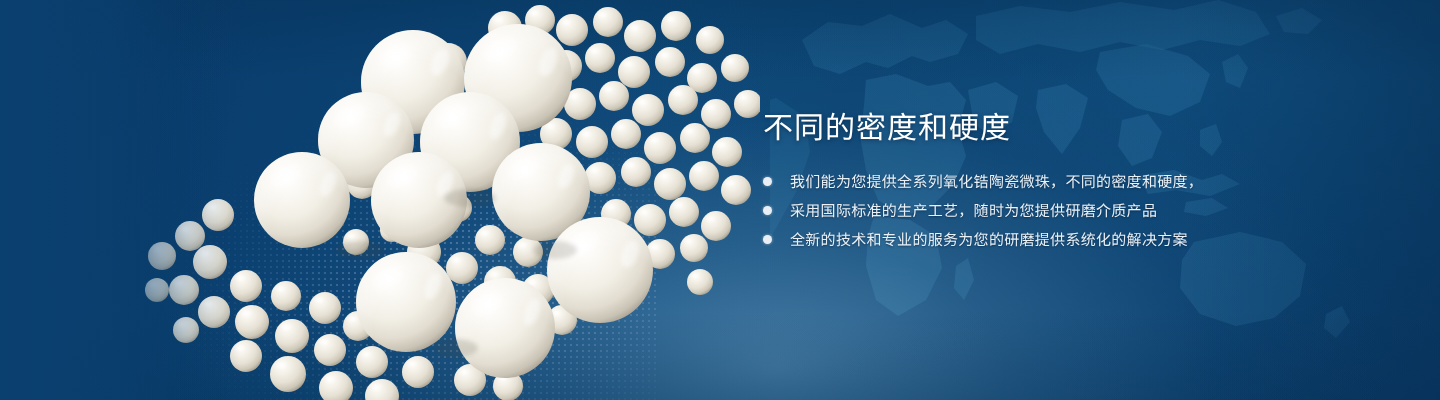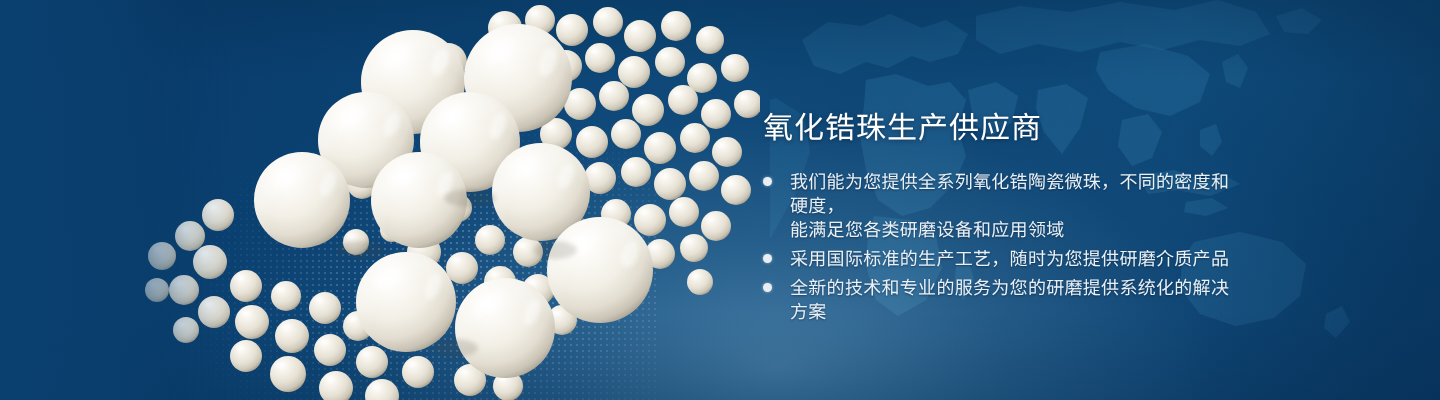--- a/index.html
+++ b/index.html
@@ -129,21 +129,21 @@
     width: 9px;
     height: 9px;
     border-radius: 50%;
     background: #e8eef3;
     box-shadow: 0 0 3px rgba(255,255,255,0.5);
   }
 
   .bullet-text {
     display: block;
     color: #e9f0f6;
-    font-size: 18px;
+    font-size: 15px;
     line-height: 24px;
     letter-spacing: 0.3px;
     text-shadow: 0 1px 2px rgba(0,22,45,0.5);
   }
   .bullet-text .line2 { display: block; }
 </style>
 </head>
 <body>
 
 <div id="banner">
@@ -495,29 +495,28 @@
           <stop offset="45%" stop-color="#0a4070" stop-opacity="0.78"></stop>
           <stop offset="80%" stop-color="#0a4070" stop-opacity="0.18"></stop>
           <stop offset="100%" stop-color="#0a4070" stop-opacity="0"></stop>
         </linearGradient>
       </defs>
     </svg>
   </div>
 
   <div class="content">
 
-    <h1 class="headline">氧化锆珠生产供应商</h1>
+    <h1 class="headline">不同的密度和硬度</h1>
 
     <ul class="bullets">
 
       <li class="bullet-row">
         <span class="bullet-dot"></span>
         <span class="bullet-text">
           <span>我们能为您提供全系列氧化锆陶瓷微珠，不同的密度和硬度，</span>
-          <span class="line2">能满足您各类研磨设备和应用领域</span>
         </span>
       </li>
 
       <li class="bullet-row">
         <span class="bullet-dot"></span>
         <span class="bullet-text">
           <span>采用国际标准的生产工艺，随时为您提供研磨介质产品</span>
         </span>
       </li>
 

